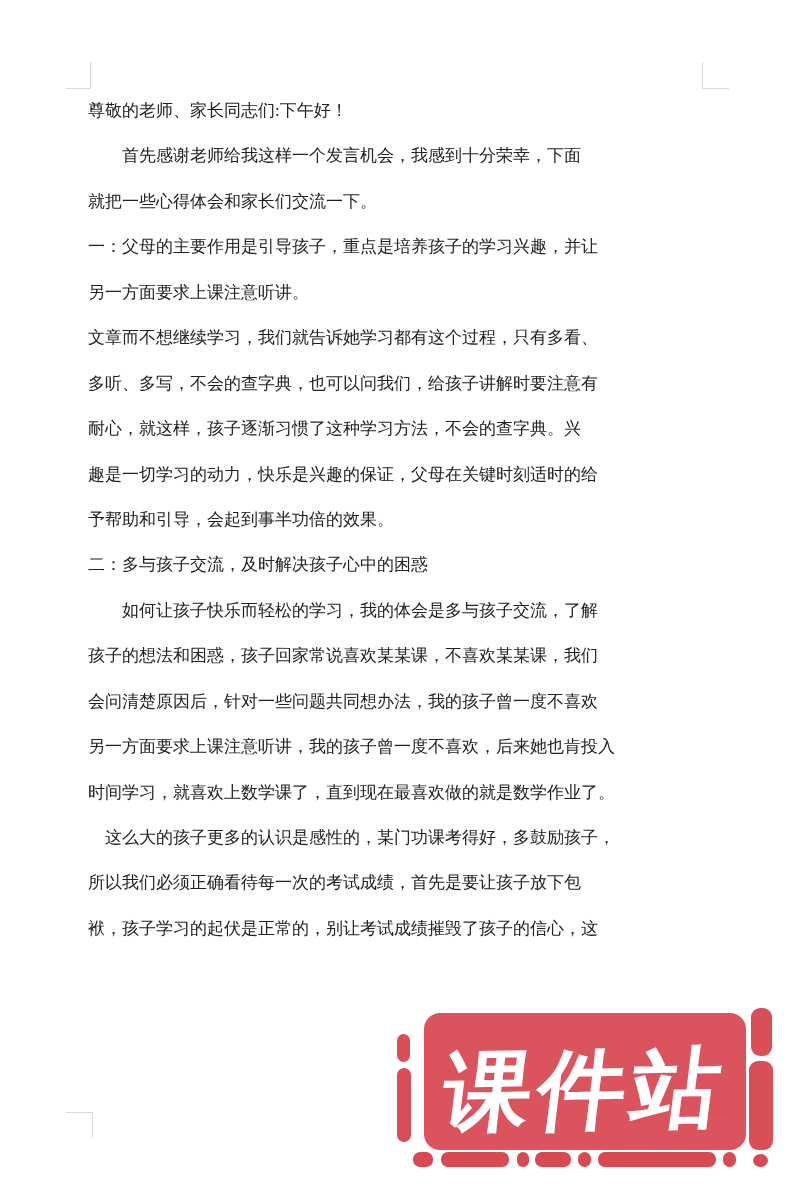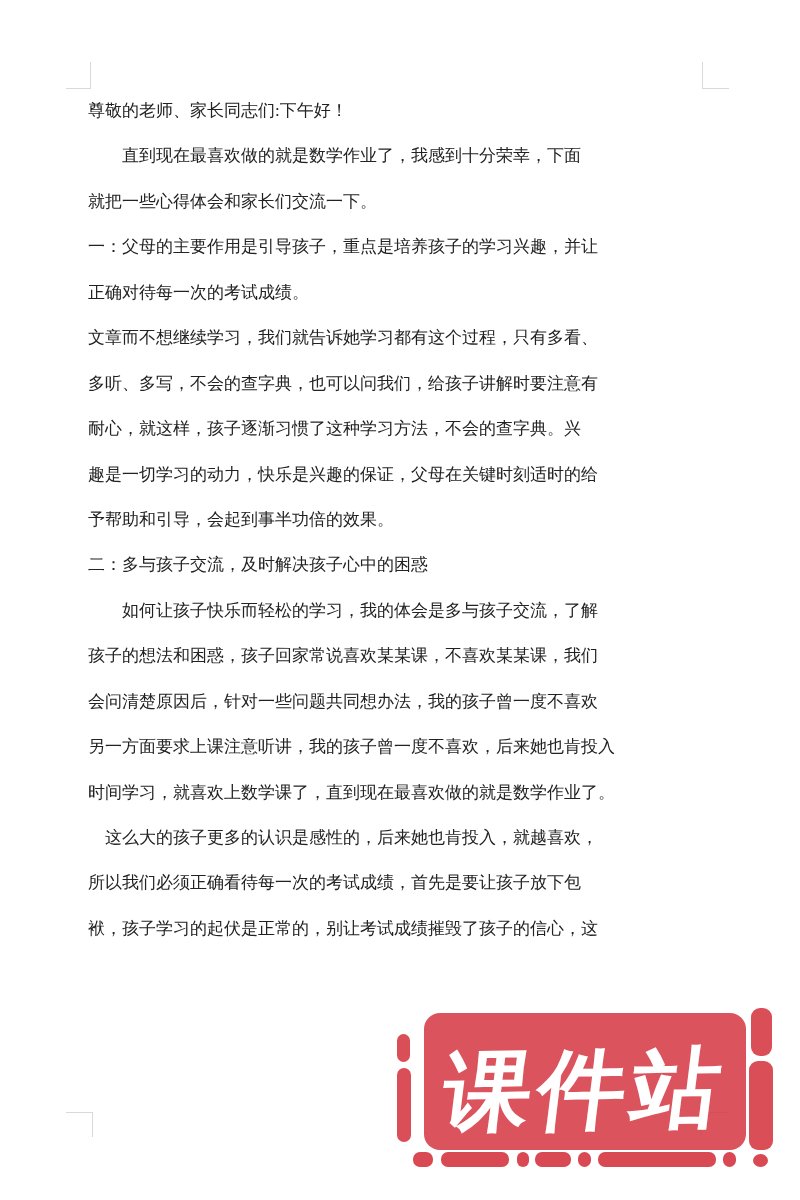--- a/index.html
+++ b/index.html
@@ -54,36 +54,36 @@
 
 <div class="page">
 
   <div class="corner tl"></div>
   <div class="corner tr"></div>
   <div class="corner bl"></div>
   <div class="corner br"></div>
 
   <div class="doc-text">
       <div class="line">尊敬的老师、家长同志们:下午好！</div>
-      <div class="line">　　直到现在最喜欢做的就是数学作业了，我感到十分荣幸，下面</div>
+      <div class="line">　　首先感谢老师给我这样一个发言机会，我感到十分荣幸，下面</div>
       <div class="line">就把一些心得体会和家长们交流一下。</div>
       <div class="line">一：父母的主要作用是引导孩子，重点是培养孩子的学习兴趣，并让</div>
-      <div class="line">正确对待每一次的考试成绩。</div>
+      <div class="line">另一方面要求上课注意听讲。</div>
       <div class="line">文章而不想继续学习，我们就告诉她学习都有这个过程，只有多看、</div>
       <div class="line">多听、多写，不会的查字典，也可以问我们，给孩子讲解时要注意有</div>
       <div class="line">耐心，就这样，孩子逐渐习惯了这种学习方法，不会的查字典。兴</div>
       <div class="line">趣是一切学习的动力，快乐是兴趣的保证，父母在关键时刻适时的给</div>
       <div class="line">予帮助和引导，会起到事半功倍的效果。</div>
       <div class="line">二：多与孩子交流，及时解决孩子心中的困惑</div>
       <div class="line">　　如何让孩子快乐而轻松的学习，我的体会是多与孩子交流，了解</div>
       <div class="line">孩子的想法和困惑，孩子回家常说喜欢某某课，不喜欢某某课，我们</div>
       <div class="line">会问清楚原因后，针对一些问题共同想办法，我的孩子曾一度不喜欢</div>
       <div class="line">另一方面要求上课注意听讲，我的孩子曾一度不喜欢，后来她也肯投入</div>
       <div class="line">时间学习，就喜欢上数学课了，直到现在最喜欢做的就是数学作业了。</div>
-      <div class="line">　这么大的孩子更多的认识是感性的，后来她也肯投入，就越喜欢，</div>
+      <div class="line">　这么大的孩子更多的认识是感性的，某门功课考得好，多鼓励孩子，</div>
       <div class="line">所以我们必须正确看待每一次的考试成绩，首先是要让孩子放下包</div>
       <div class="line">袱，孩子学习的起伏是正常的，别让考试成绩摧毁了孩子的信心，这</div>
     </div>
 
   <div class="stamp">
     <div class="stamp-piece stamp-body"></div>
     <div class="frame fr-left-a"></div>
     <div class="frame fr-left-b"></div>
     <div class="frame fr-right-a"></div>
     <div class="frame fr-right-b"></div>

